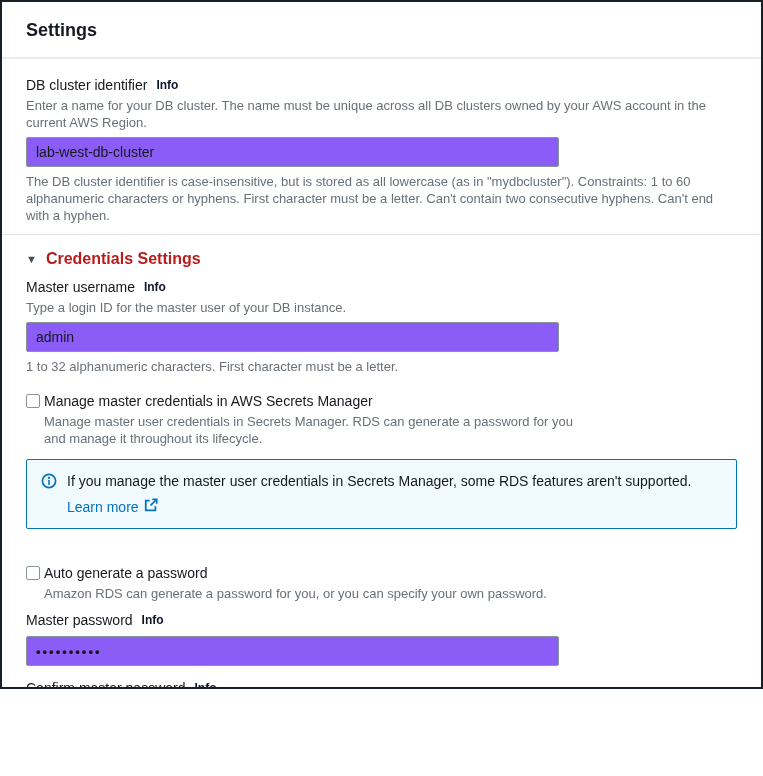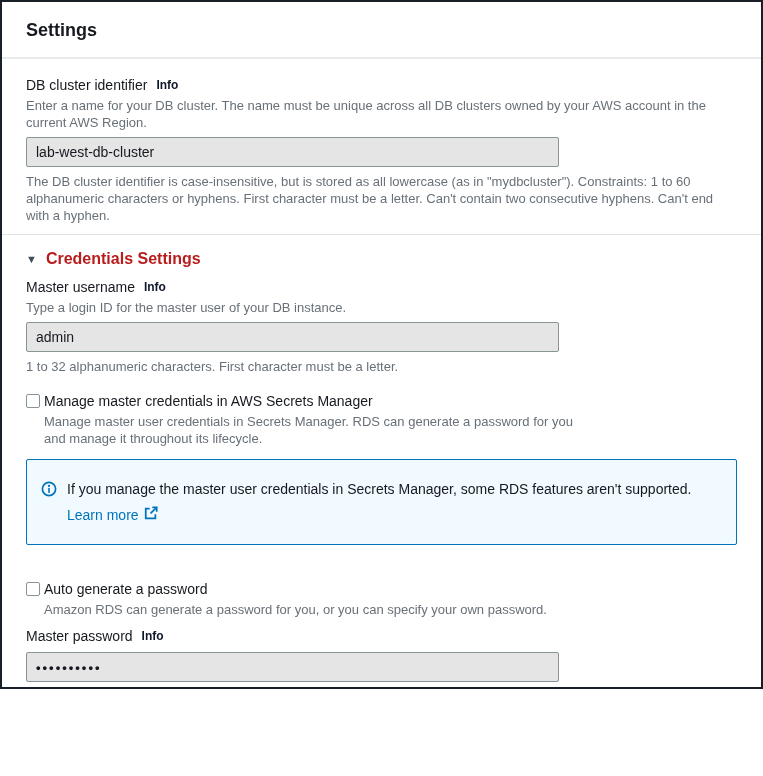--- a/index.html
+++ b/index.html
@@ -62,21 +62,21 @@
     display: block;
     margin-top: 6px;
     width: 533px;
     height: 30px;
     border: 1px solid #879596;
     border-radius: 2px;
     padding: 0 9px;
     font-family: "Liberation Sans", sans-serif;
     font-size: 14px;
     color: #16191f;
-    background: #e5e5e5;
+    background: #8b5cf6;
     outline: none;
     cursor: text;
   }
   .masked {
     font-size: 13px;
     font-weight: 700;
     letter-spacing: 2px;
   }
   .input-wrap { position: relative; width: 533px; margin-top: 6px; }
   .input-wrap .text-input { margin-top: 0; width: 100%; }
@@ -136,21 +136,21 @@
     color: #687078;
     margin-top: 2px;
   }
   .checkbox-desc.narrow { max-width: 545px; }
 
   .alert {
     margin-top: 12px;
     border: 1px solid #0073bb;
     background: #f1faff;
     border-radius: 2px;
-    padding: 19px 14px;
+    padding: 11px 14px;
     display: flex;
     align-items: flex-start;
   }
   .alert-icon { flex: none; margin-top: 2px; }
   .alert-body { margin-left: 10px; }
   .alert-text {
     font-size: 14px;
     line-height: 20px;
     color: #16191f;
   }

